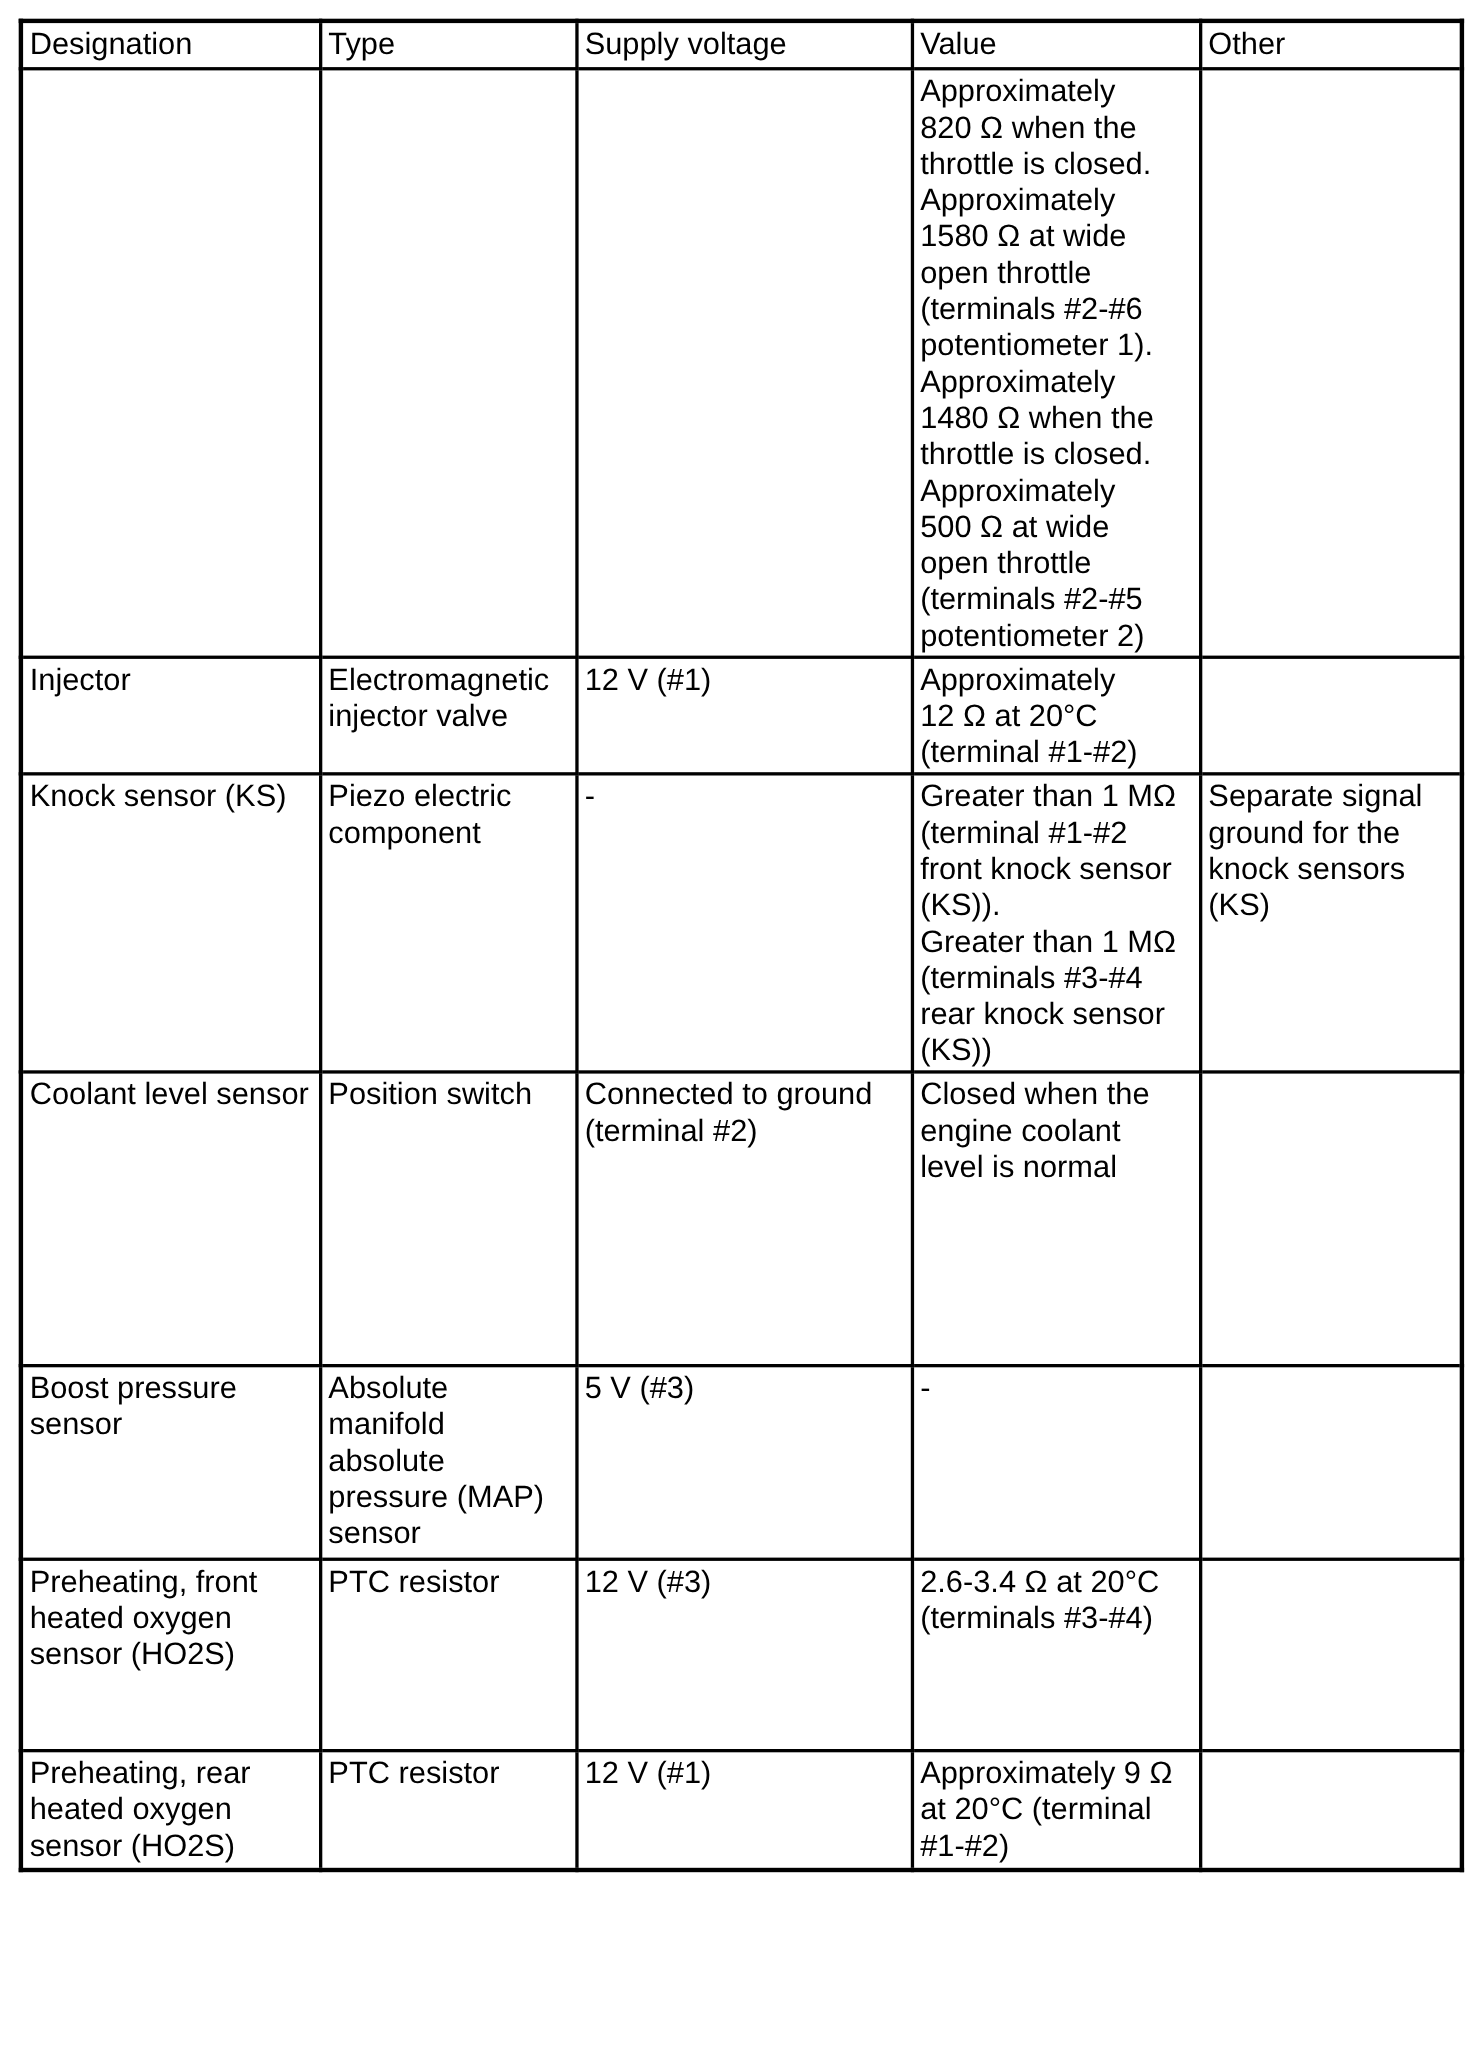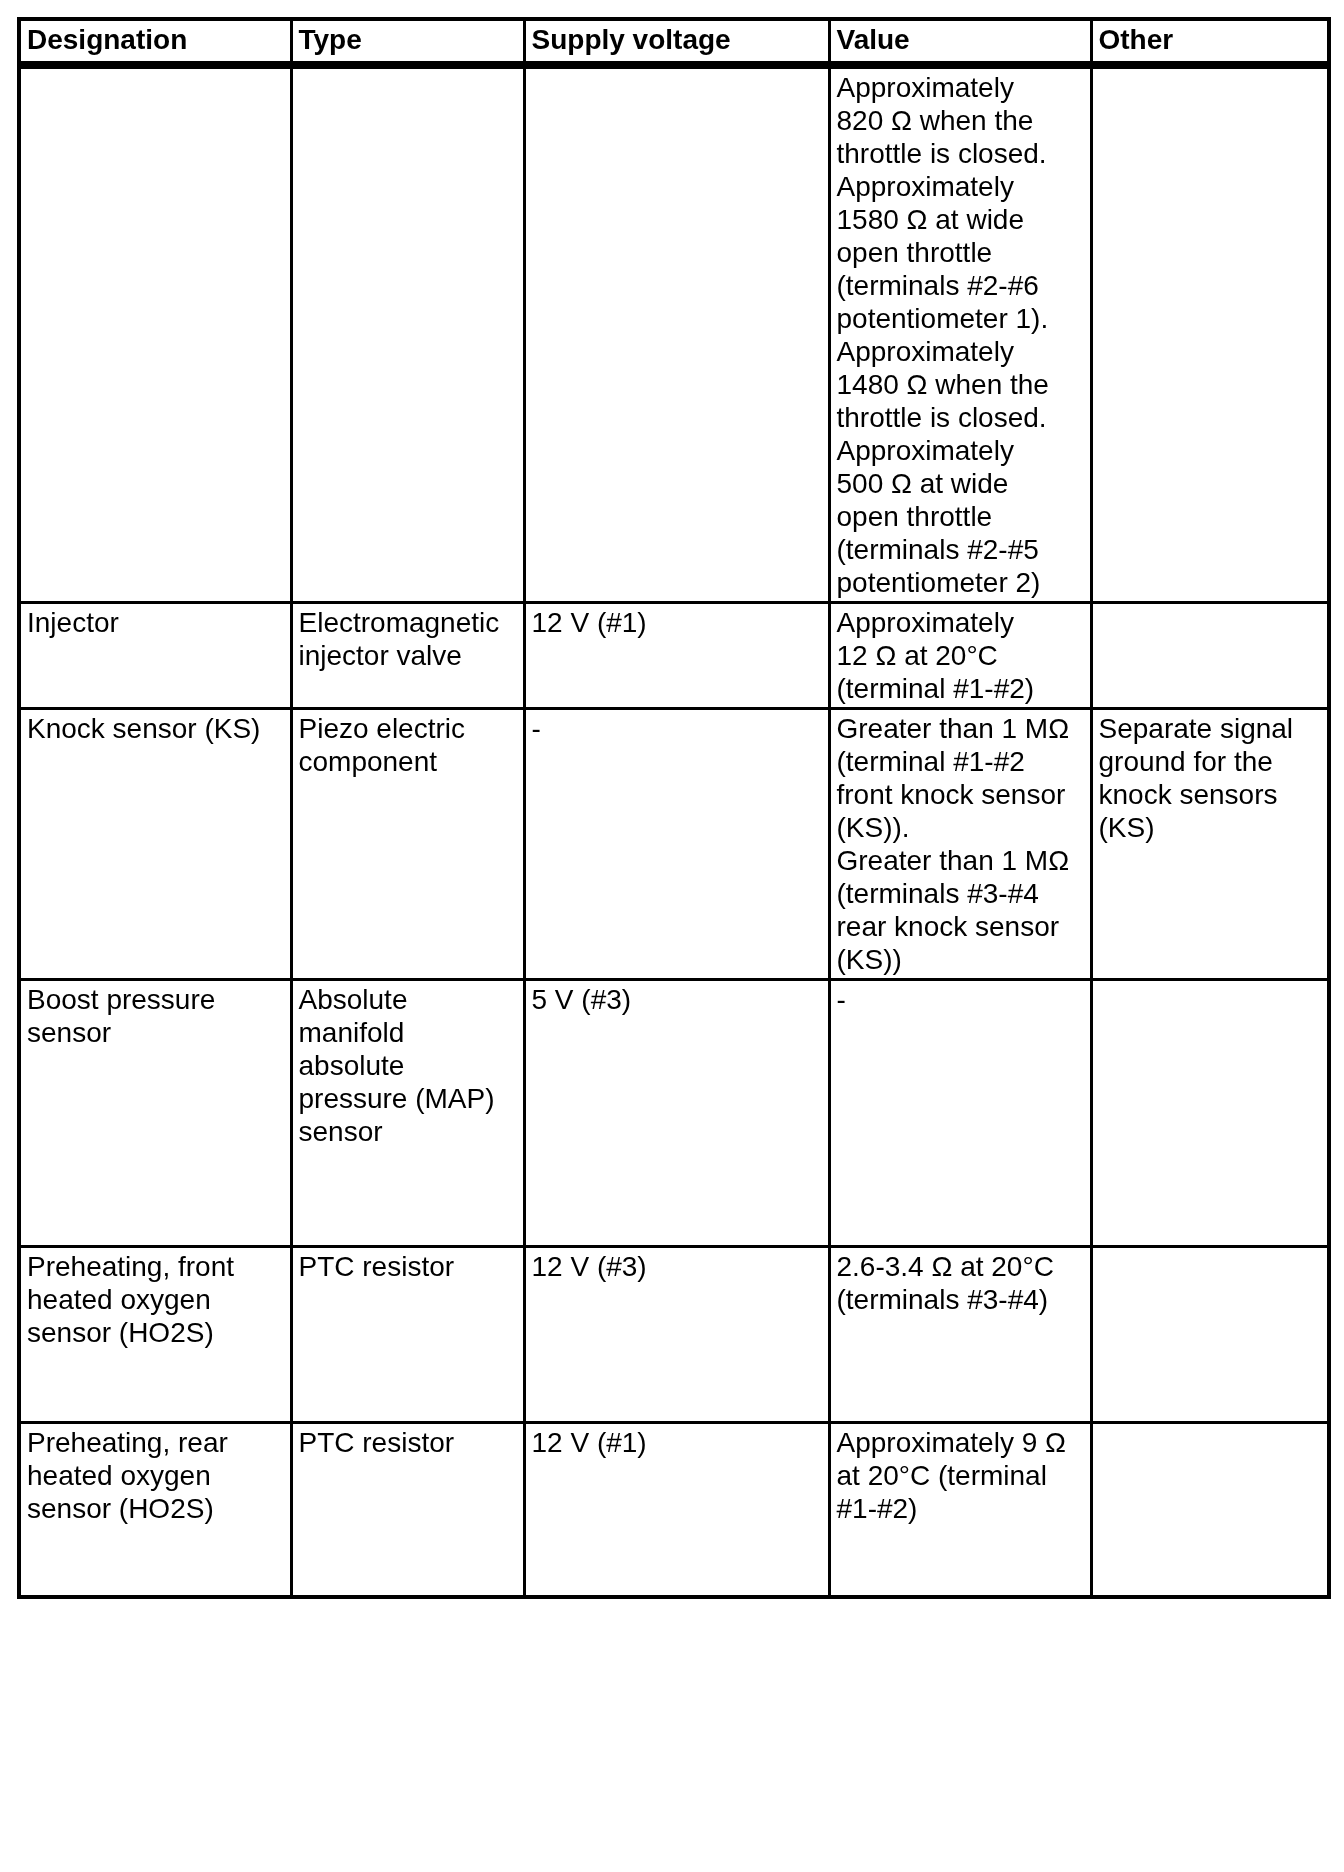--- a/index.html
+++ b/index.html
@@ -33,22 +33,22 @@
     border: 3px solid #000000;
     vertical-align: top;
     text-align: left;
     font-size: 28px;
     line-height: 33px;
     padding: 2px 4px 2px 6px;
     overflow: hidden;
     word-wrap: break-word;
   }
   th {
-    font-weight: bold;
-    border-bottom: 8px solid #000000;
+    font-weight: normal;
+    border-bottom: 3px solid #000000;
     height: 36px;
     white-space: nowrap;
     margin-left: 28px;
   }
   td {
     white-space: pre-line;
   }
   tbody tr:nth-child(1)  td { height: 526px; }
   tbody tr:nth-child(2)  td { height: 99px;  }
   tbody tr:nth-child(3)  td { height: 68px;  }
@@ -126,20 +126,30 @@
 Greater than 1 MΩ
 (terminals #3-#4
 rear knock sensor
 (KS))</td>
           <td>Separate signal
 ground for the
 knock sensors
 (KS)</td>
         </tr>
         <tr>
+          <td>Coolant level sensor</td>
+          <td>Position switch</td>
+          <td>Connected to ground
+(terminal #2)</td>
+          <td>Closed when the
+engine coolant
+level is normal</td>
+          <td></td>
+        </tr>
+        <tr>
           <td>Boost pressure
 sensor</td>
           <td>Absolute
 manifold
 absolute
 pressure (MAP)
 sensor</td>
           <td>5 V (#3)</td>
           <td>-</td>
           <td></td>

